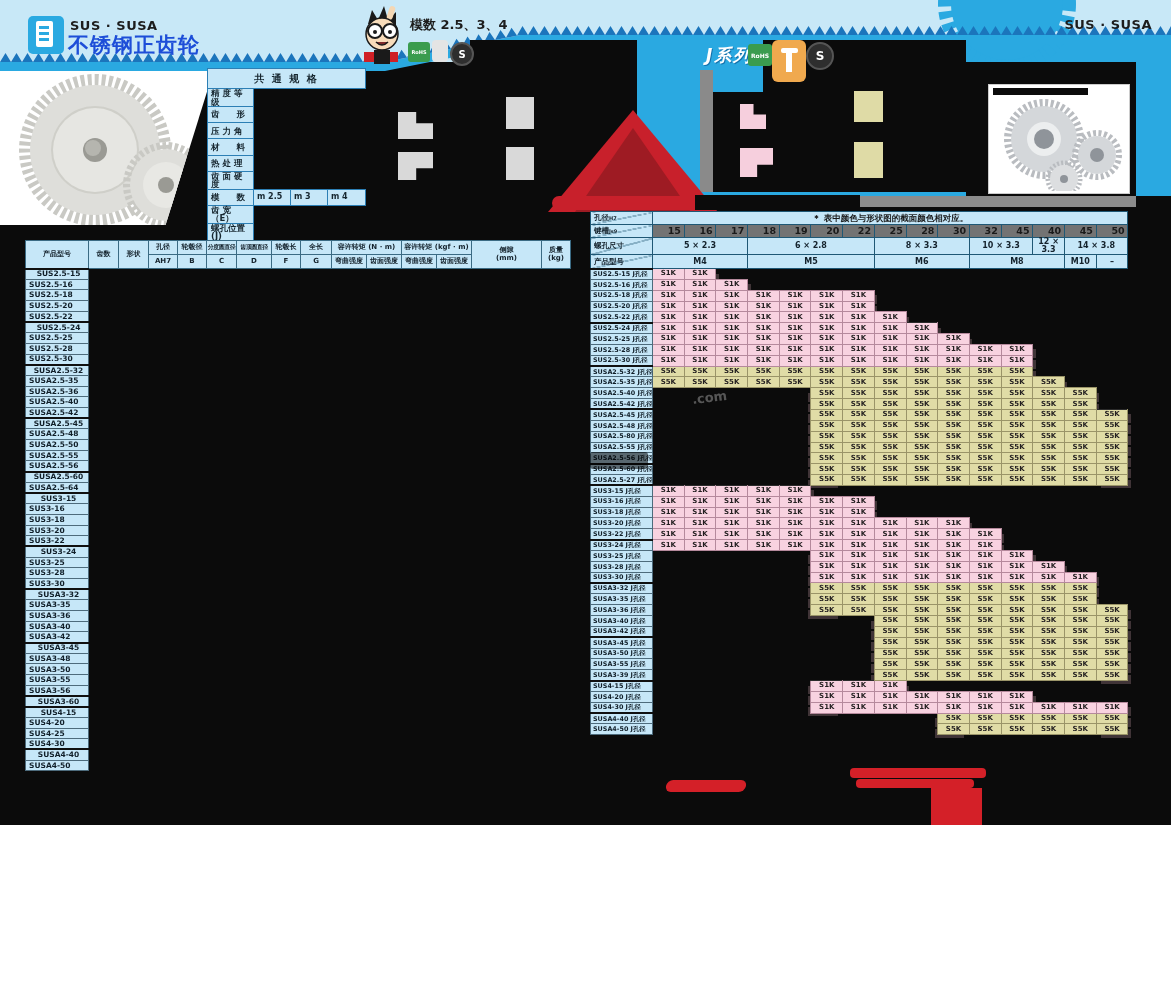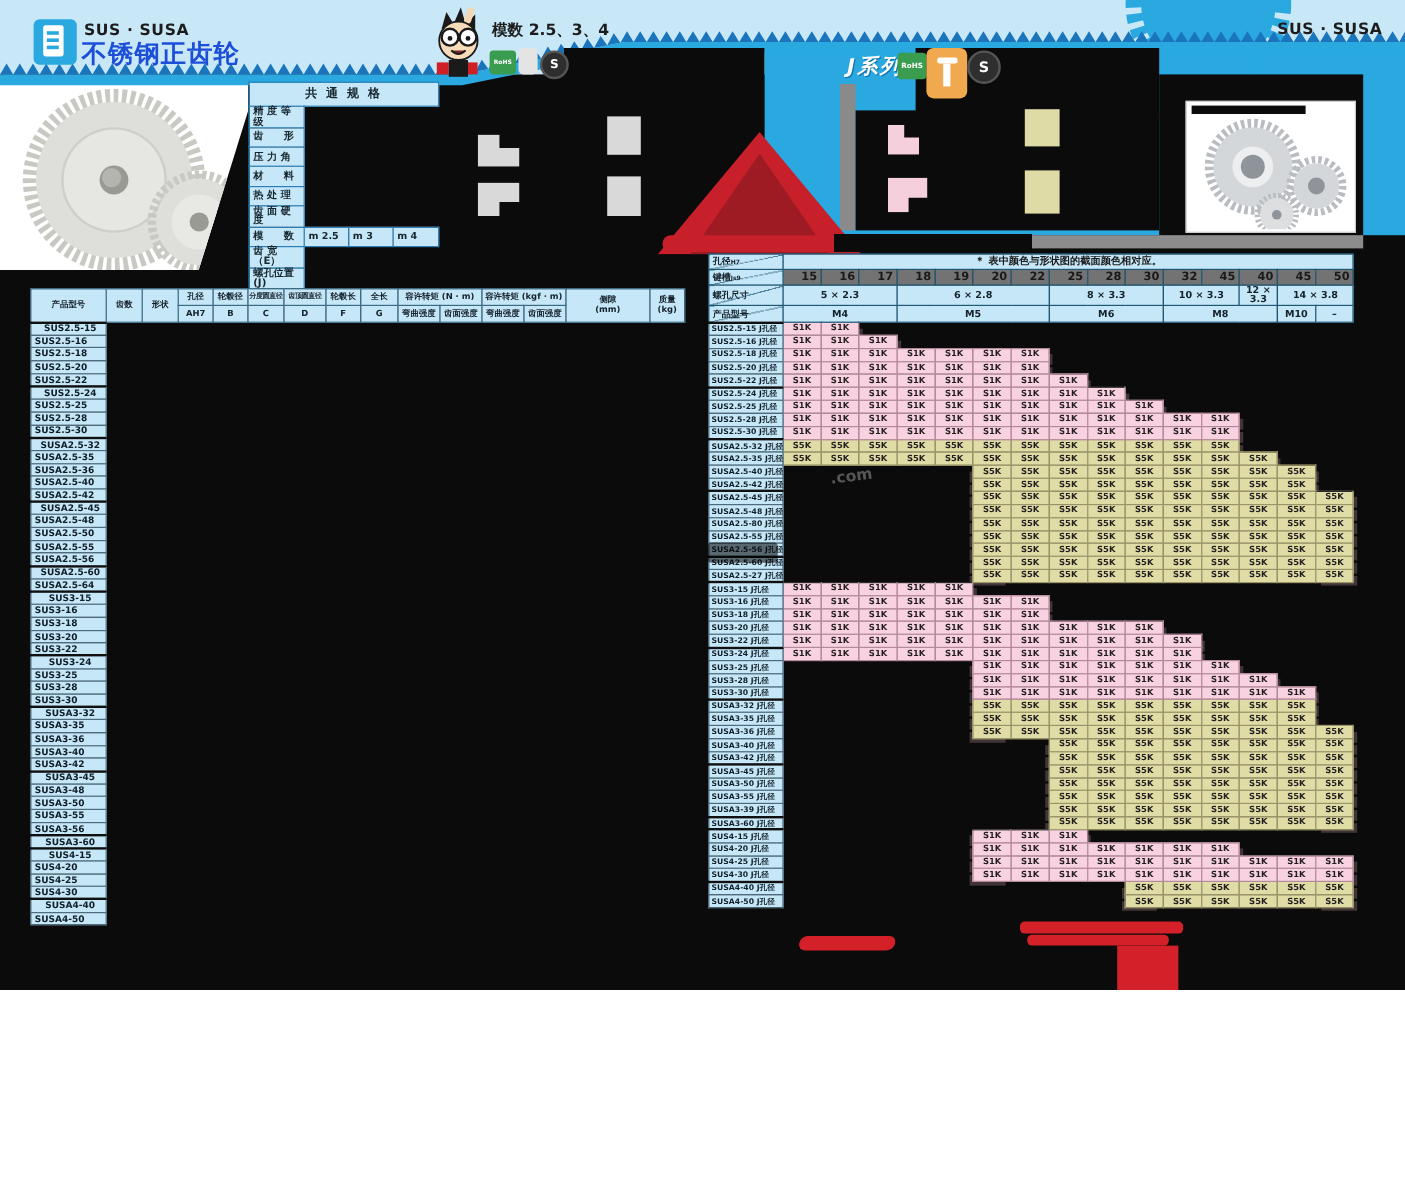--- a/index.html
+++ b/index.html
@@ -1229,38 +1229,20 @@
           <td class="c-s5k" style="box-shadow: rgba(70, 56, 60, 0.9) -4px 4px 0px -1px;">S5K</td>
           <td class="c-s5k">S5K</td>
           <td class="c-s5k">S5K</td>
           <td class="c-s5k">S5K</td>
           <td class="c-s5k">S5K</td>
           <td class="c-s5k">S5K</td>
           <td class="c-s5k">S5K</td>
           <td class="c-s5k" style="box-shadow: rgba(70, 56, 60, 0.9) 4px 4px 0px -1px;">S5K</td>
         </tr>
         <tr class="grp">
-          <td class="rlbl">SUSA3-60 J孔径</td>
-          <td></td>
-          <td></td>
-          <td></td>
-          <td></td>
-          <td></td>
-          <td></td>
-          <td></td>
-          <td class="c-s5k" style="box-shadow: rgba(70, 56, 60, 0.9) -4px 4px 0px -1px;">S5K</td>
-          <td class="c-s5k">S5K</td>
-          <td class="c-s5k">S5K</td>
-          <td class="c-s5k">S5K</td>
-          <td class="c-s5k">S5K</td>
-          <td class="c-s5k">S5K</td>
-          <td class="c-s5k">S5K</td>
-          <td class="c-s5k" style="box-shadow: rgba(70, 56, 60, 0.9) 4px 4px 0px -1px;">S5K</td>
-        </tr>
-        <tr class="grp">
           <td class="rlbl">SUS4-15 J孔径</td>
           <td></td>
           <td></td>
           <td></td>
           <td></td>
           <td></td>
           <td class="c-s1k" style="box-shadow: rgba(70, 56, 60, 0.9) -4px 4px 0px -1px;">S1K</td>
           <td class="c-s1k">S1K</td>
           <td class="c-s1k" style="box-shadow: rgba(70, 56, 60, 0.9) 4px 4px 0px -1px;">S1K</td>
           <td></td>
@@ -1281,38 +1263,20 @@
           <td class="c-s1k" style="box-shadow: rgba(70, 56, 60, 0.9) -4px 4px 0px -1px;">S1K</td>
           <td class="c-s1k">S1K</td>
           <td class="c-s1k">S1K</td>
           <td class="c-s1k">S1K</td>
           <td class="c-s1k">S1K</td>
           <td class="c-s1k">S1K</td>
           <td class="c-s1k" style="box-shadow: rgba(70, 56, 60, 0.9) 4px 4px 0px -1px;">S1K</td>
           <td></td>
           <td></td>
           <td></td>
-        </tr>
-        <tr>
-          <td class="rlbl">SUS4-25 J孔径</td>
-          <td></td>
-          <td></td>
-          <td></td>
-          <td></td>
-          <td></td>
-          <td class="c-s1k" style="box-shadow: rgba(70, 56, 60, 0.9) -4px 4px 0px -1px;">S1K</td>
-          <td class="c-s1k">S1K</td>
-          <td class="c-s1k">S1K</td>
-          <td class="c-s1k">S1K</td>
-          <td class="c-s1k">S1K</td>
-          <td class="c-s1k">S1K</td>
-          <td class="c-s1k">S1K</td>
-          <td class="c-s1k">S1K</td>
-          <td class="c-s1k">S1K</td>
-          <td class="c-s1k" style="box-shadow: rgba(70, 56, 60, 0.9) 4px 4px 0px -1px;">S1K</td>
         </tr>
         <tr>
           <td class="rlbl">SUS4-30 J孔径</td>
           <td></td>
           <td></td>
           <td></td>
           <td></td>
           <td></td>
           <td class="c-s1k" style="box-shadow: rgba(70, 56, 60, 0.9) -4px 4px 0px -1px;">S1K</td>
           <td class="c-s1k">S1K</td>

